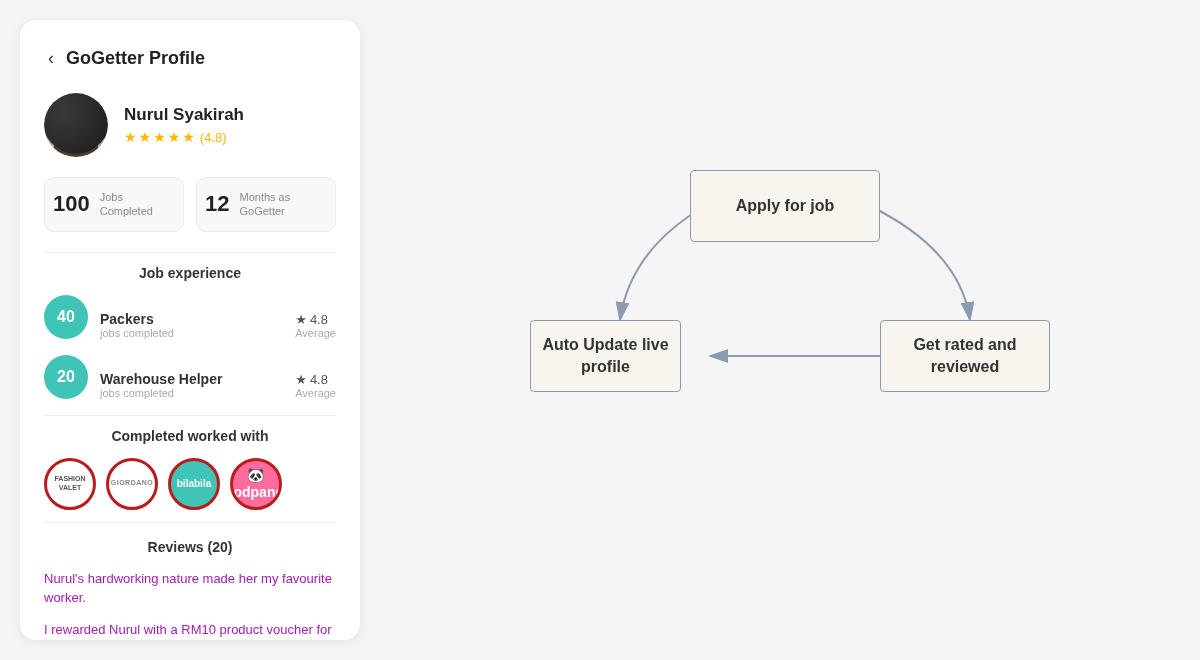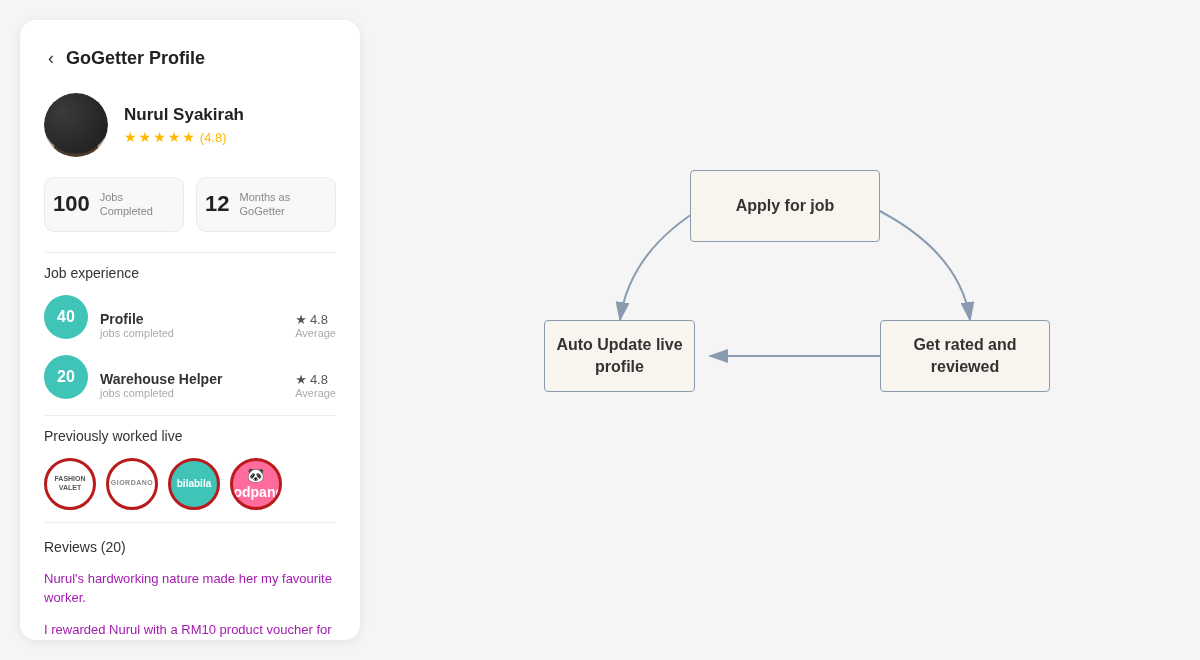--- a/index.html
+++ b/index.html
@@ -179,23 +179,24 @@
     }
 
     .section-divider {
       border: none;
       border-top: 1px solid #eee;
       margin: 12px 0;
     }
 
     .section-title {
       font-size: 14px;
-      font-weight: 400;
+      font-weight: 700;
       color: #333;
       margin-bottom: 14px;
+      text-align: center;
     }
 
     .job-exp-item {
       display: flex;
       align-items: flex-end;
       gap: 12px;
       margin-bottom: 16px;
     }
 
     .job-count-badge {
@@ -346,21 +347,21 @@
       width: 170px;
       height: 72px;
       top: 150px;
       right: 0;
     }
 
     .box-auto {
       width: 151px;
       height: 72px;
       top: 150px;
-      left: 14px;
+      left: 0;
     }
 
     
     .diagram-svg {
       position: absolute;
       top: 0;
       left: 0;
       width: 100%;
       height: 100%;
       pointer-events: none;
@@ -409,21 +410,21 @@
     </div>
 
     <hr class="section-divider">
 
     <div>
       <div class="section-title">Job experience</div>
 
       <div class="job-exp-item">
         <div class="job-count-badge">40</div>
         <div class="job-details">
-          <div class="job-name">Profile</div>
+          <div class="job-name">Packers</div>
           <div class="job-sub">jobs completed</div>
         </div>
         <div class="job-rating">
           <div class="job-rating-num">
             <span>★</span> 4.8
           </div>
           <div class="job-rating-label">Average</div>
         </div>
       </div>
 
@@ -438,21 +439,21 @@
             <span>★</span> 4.8
           </div>
           <div class="job-rating-label">Average</div>
         </div>
       </div>
     </div>
 
     <hr class="section-divider">
 
     <div>
-      <div class="section-title">Previously worked live</div>
+      <div class="section-title">Completed worked with</div>
       <div class="companies-row">
         <div class="company-badge company-fashionvalet">FASHION VALET</div>
         <div class="company-badge company-giordano">GIORDANO</div>
         <div class="company-badge company-bilabila">bilabila</div>
         <div class="company-badge company-foodpanda">🐼 foodpanda</div>
       </div>
     </div>
 
     <hr class="section-divider">
 

